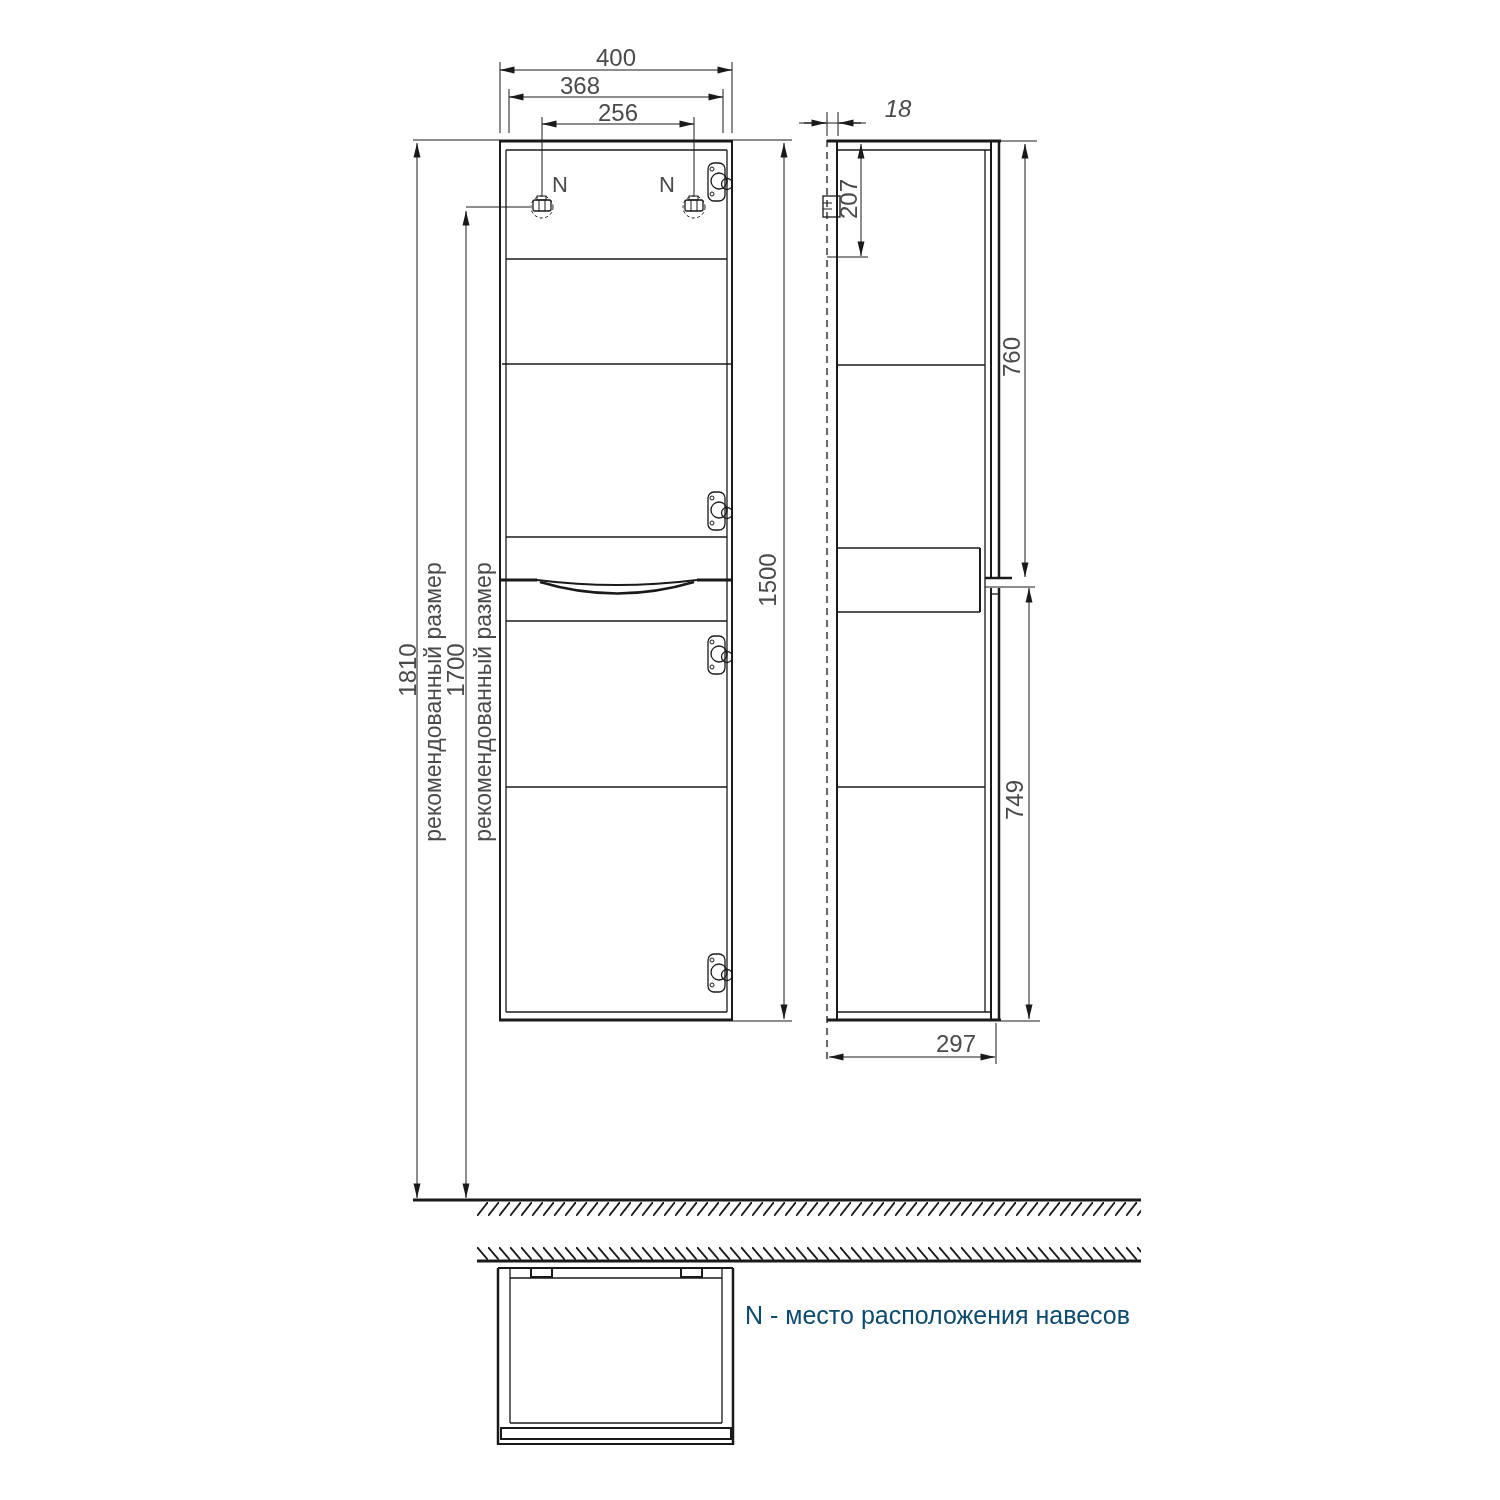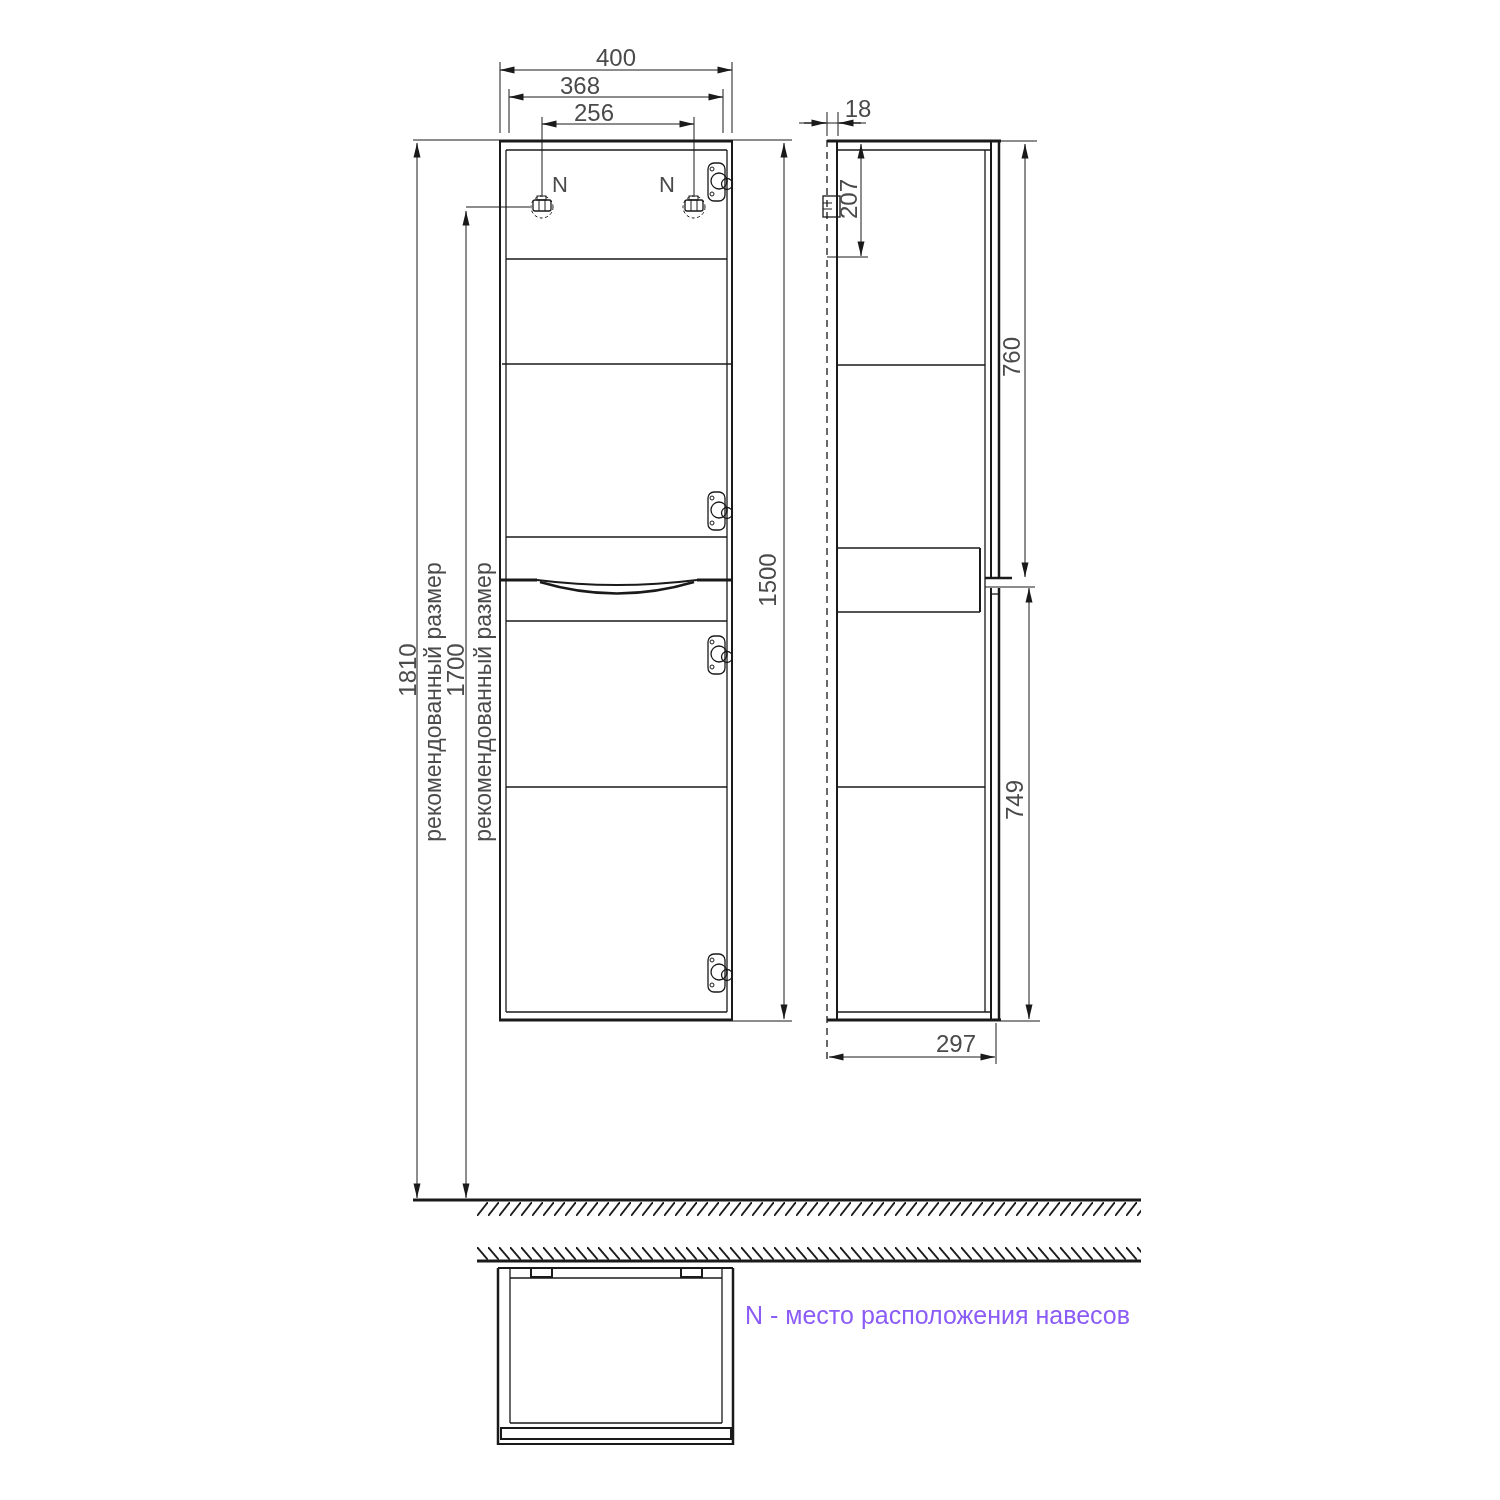--- a/index.html
+++ b/index.html
@@ -12,21 +12,21 @@
   .med25{stroke:#1a1a1a;stroke-width:2.5;fill:none;}
   .thin{stroke:#1a1a1a;stroke-width:1.3;fill:none;}
   .dim{stroke:#1a1a1a;stroke-width:1;fill:none;}
   .dash{stroke-dasharray:7 5;}
   .dashsm{stroke-dasharray:3 2.5;}
   .t{position:absolute;color:#4a4a4a;white-space:nowrap;transform:translate(-50%,-50%);line-height:1;}
   .rot{transform:translate(-50%,-50%) rotate(-90deg);}
   .n24{font-size:24px;}
   .n22{font-size:22px;}
   .n23{font-size:23px;}
-  .legend{position:absolute;color:#8b5cf6;font-size:25px;white-space:nowrap;line-height:1;}
+  .legend{position:absolute;color:#0c4a6e;font-size:25px;white-space:nowrap;line-height:1;}
 </style>
 </head>
 <body>
 
 <div id="stage">
 
 <svg width="1500" height="1500" viewBox="0 0 1500 1500">
   <defs>
     <marker id="ar" markerUnits="userSpaceOnUse" markerWidth="16" markerHeight="9" refX="15" refY="4.5" orient="auto-start-reverse">
       <path d="M0.5,1 L15,4.5 L0.5,8 z" fill="#1a1a1a"></path>
@@ -202,26 +202,26 @@
     <rect x="681" y="1268" width="21" height="9" class="med"></rect>
 
     <line x1="510" y1="1423" x2="722" y2="1423" class="thin"></line>
     <rect x="501" y="1428" width="230" height="11" class="med"></rect>
     <line x1="498" y1="1444" x2="733" y2="1444" class="med"></line>
   </g>
 </svg>
 
 <div class="t n24" style="left:616px;top:58px;">400</div>
 <div class="t n24" style="left:580px;top:86px;">368</div>
-<div class="t n24" style="left:594px;top:113px;">256</div>
+<div class="t n24" style="left:618px;top:113px;">256</div>
 
 <div class="t n22" style="left:560px;top:185px;">N</div>
 <div class="t n22" style="left:667px;top:185px;">N</div>
 
-<div class="t n24" style="left:858px;top:109px;">18</div>
+<div class="t n24" style="left:898px;top:109px;font-style:italic;">18</div>
 <div class="t n24 rot" style="left:849px;top:199px;">207</div>
 <div class="t n24 rot" style="left:1012px;top:357px;">760</div>
 <div class="t n24 rot" style="left:768px;top:580px;">1500</div>
 <div class="t n24 rot" style="left:1015px;top:800px;">749</div>
 <div class="t n24" style="left:956px;top:1044px;">297</div>
 
 <div class="t n24 rot" style="left:408px;top:670px;">1810</div>
 <div class="t n23 rot" style="left:433px;top:702px;">рекомендованный размер</div>
 <div class="t n24 rot" style="left:456px;top:670px;">1700</div>
 <div class="t n23 rot" style="left:483px;top:702px;">рекомендованный размер</div>

